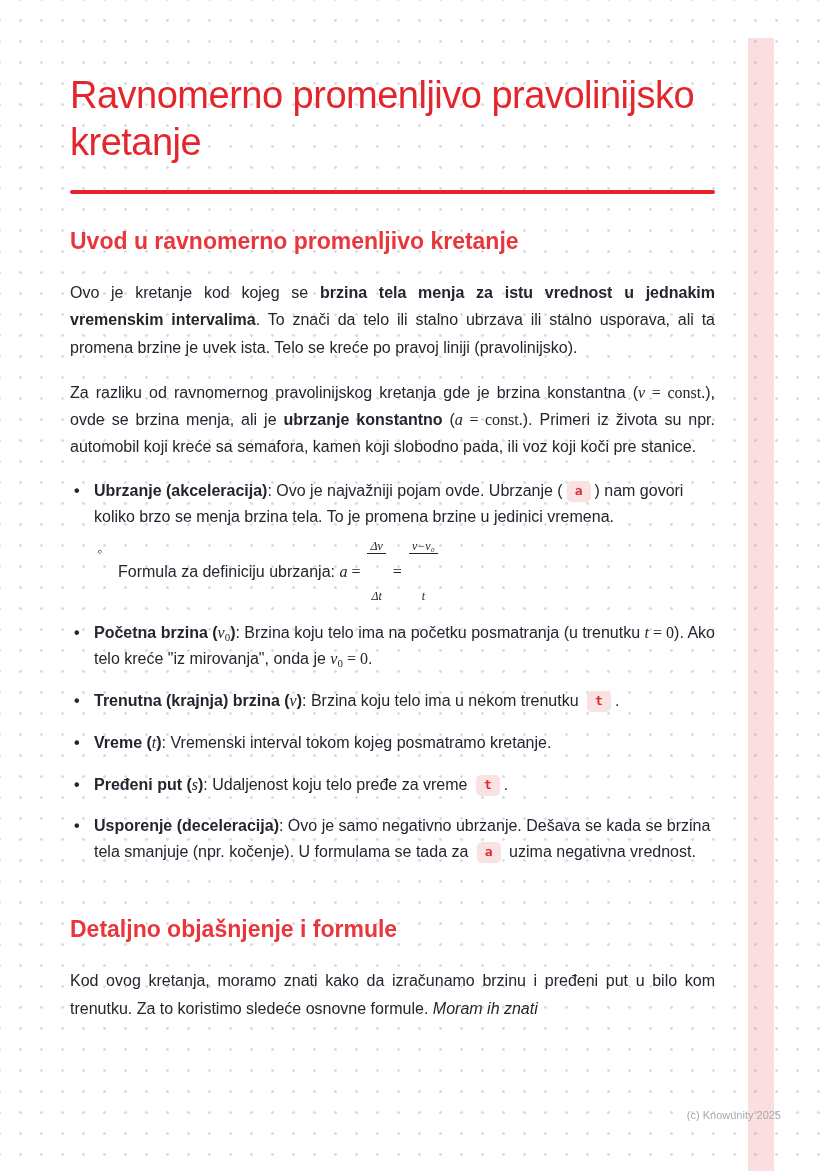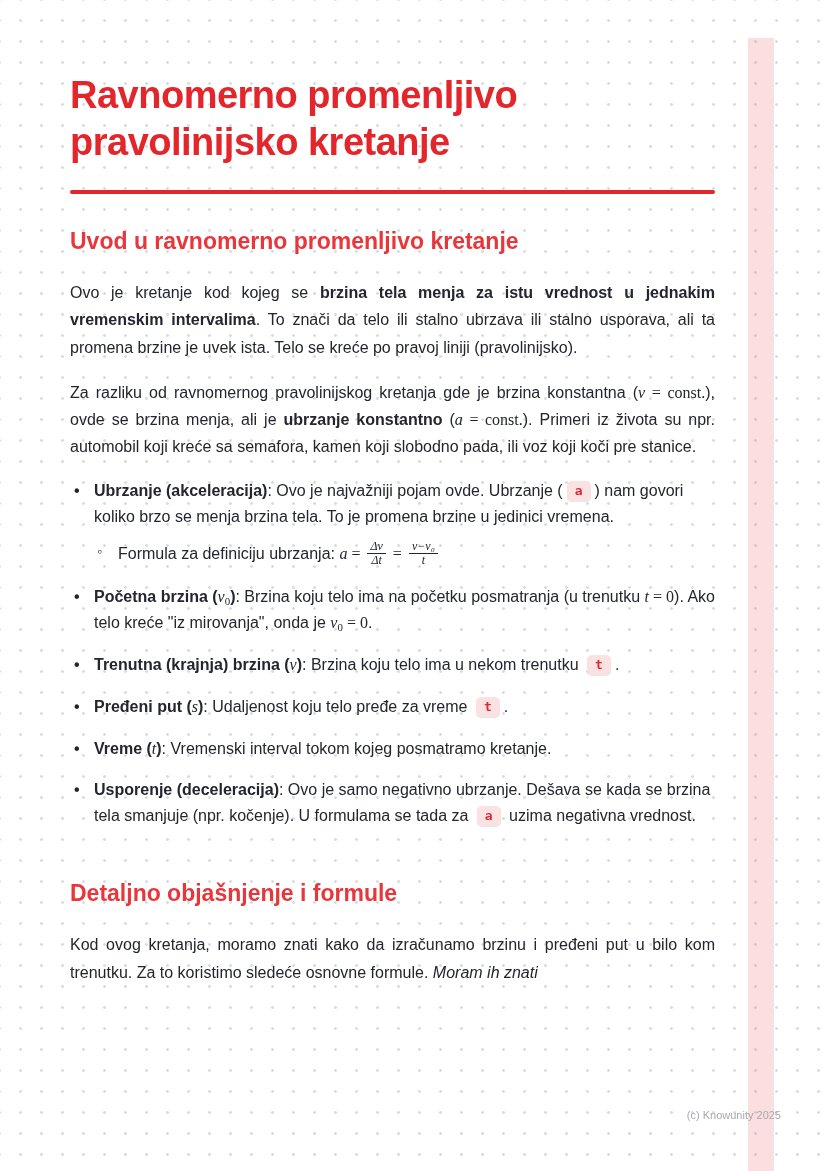--- a/index.html
+++ b/index.html
@@ -19,21 +19,21 @@
   }
   .accent-strip {
     position:absolute;
     top:38px; bottom:0;
     right:54px; width:26px;
     background:rgba(238,110,115,0.22);
   }
   h1 {
     font-size:38px;
     line-height:1.24;
-    font-weight:700;
+    font-weight:400;
     letter-spacing:-0.5px;
     color:#e3262b;
   }
   .rule {
     margin-top:24px;
     height:4px;
     background:#e3262b;
     border-radius:2px;
   }
   h2 {
@@ -97,20 +97,21 @@
   .frac {
     display:inline-flex;
     flex-direction:column;
     align-items:center;
     vertical-align:middle;
     font-family:"Liberation Serif", serif;
     font-style:italic;
     font-size:12px;
     line-height:1.15;
     margin:0 3px;
+    gap:36px;
   }
   .frac .num { border-bottom:1px solid #23262e; padding:0 3px; }
   .frac .den { padding:0 3px; }
   .footer {
     position:absolute;
     right:47px; bottom:50px;
     font-size:11px;
     color:#a6a9ae;
   }
 </style>
@@ -145,24 +146,24 @@
           </li>
         </ul>
       </li>
       <li>
         <div class="li-body"><span class="b">Početna brzina (</span><span class="mi">v</span><span class="mr sb">0</span><span class="b">)</span><span>: Brzina koju telo ima na početku posmatranja (u trenutku </span><span class="mi">t</span><span class="mr"> = 0</span><span>). Ako telo kreće "iz mirovanja", onda je </span><span class="mi">v</span><span class="mr sb">0</span><span class="mr"> = 0</span><span>.</span></div>
       </li>
       <li>
         <div class="li-body"><span class="b">Trenutna (krajnja) brzina (</span><span class="mi">v</span><span class="b">)</span><span>: Brzina koju telo ima u nekom trenutku </span><span class="chip">t</span><span>.</span></div>
       </li>
       <li>
-        <div class="li-body"><span class="b">Pređeni put (</span><span class="mi">s</span><span class="b">)</span><span>: Udaljenost koju telo pređe za vreme </span><span class="chip">t</span><span>.</span></div>
+        <div class="li-body"><span class="b">Vreme (</span><span class="mi">t</span><span class="b">)</span><span>: Vremenski interval tokom kojeg posmatramo kretanje.</span></div>
       </li>
       <li>
-        <div class="li-body"><span class="b">Vreme (</span><span class="mi">t</span><span class="b">)</span><span>: Vremenski interval tokom kojeg posmatramo kretanje.</span></div>
+        <div class="li-body"><span class="b">Pređeni put (</span><span class="mi">s</span><span class="b">)</span><span>: Udaljenost koju telo pređe za vreme </span><span class="chip">t</span><span>.</span></div>
       </li>
       <li>
         <div class="li-body"><span class="b">Usporenje (deceleracija)</span><span>: Ovo je samo negativno ubrzanje. Dešava se kada se brzina tela smanjuje (npr. kočenje). U formulama se tada za </span><span class="chip">a</span><span> uzima negativna vrednost.</span></div>
       </li>
     </ul>
   </section>
 
   <section>
     <h2>Detaljno objašnjenje i formule</h2>
     <p class="just"><span>Kod ovog kretanja, moramo znati kako da izračunamo brzinu i pređeni put u bilo kom trenutku. Za to koristimo sledeće osnovne formule. </span><span class="i">Moram ih znati</span></p>

